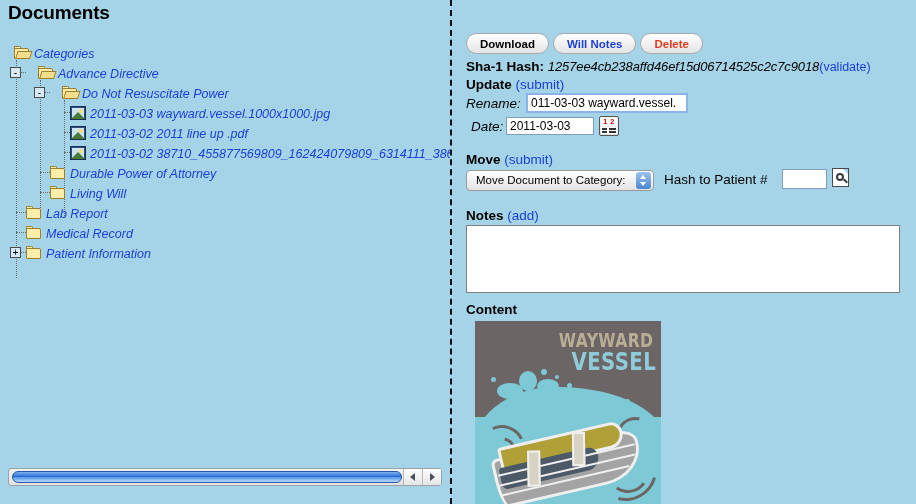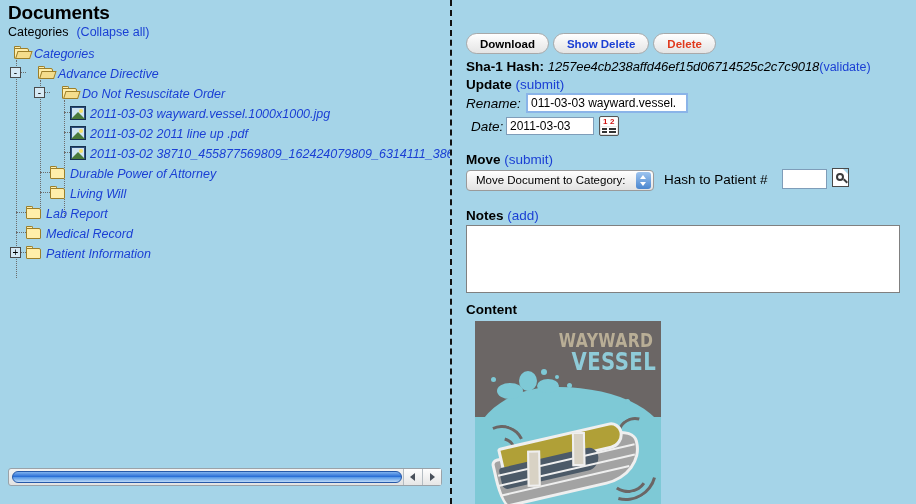--- a/index.html
+++ b/index.html
@@ -141,23 +141,20 @@
   #boat .s2{left:82px;top:6px;width:13px;height:34px;transform:rotate(12deg);}
   .plank{position:absolute;background:#efefef;}
 </style>
 </head>
 <body>
 
 <div id="left-panel">
 
   <div id="page-title">Documents</div>
 
-  <div id="crumb">
-    <span>Categories</span><span class="lnk">(Collapse all)</span>
-  </div>
 
   <div id="tree">
 
     <div class="vline" style="left:16px;top:18px;height:218px;"></div>
     <div class="vline" style="left:40px;top:38px;height:138px;"></div>
     <div class="vline" style="left:64px;top:58px;height:118px;"></div>
     <div class="hline" style="left:16px;top:30px;width:10px;"></div>
     <div class="hline" style="left:40px;top:50px;width:10px;"></div>
     <div class="hline" style="left:64px;top:70px;width:8px;"></div>
     <div class="hline" style="left:64px;top:90px;width:8px;"></div>
@@ -174,21 +171,21 @@
 
     <div class="node" style="left:14px;top:1px;">
       <span class="folder open"><i class="tab"></i><i class="body"></i><i class="flap"></i></span><span class="label">Categories</span>
     </div>
 
     <div class="node" style="left:38px;top:21px;">
       <span class="folder open"><i class="tab"></i><i class="body"></i><i class="flap"></i></span><span class="label">Advance Directive</span>
     </div>
 
     <div class="node" style="left:62px;top:41px;">
-      <span class="folder open"><i class="tab"></i><i class="body"></i><i class="flap"></i></span><span class="label">Do Not Resuscitate Order</span>
+      <span class="folder open"><i class="tab"></i><i class="body"></i><i class="flap"></i></span><span class="label">Do Not Resuscitate Power</span>
     </div>
 
     <div class="node" style="left:70px;top:61px;">
       <span class="imgicon"><i class="sky"></i><i class="hill"></i><i class="sun"></i></span><span class="label">2011-03-03 wayward.vessel.1000x1000.jpg</span>
     </div>
 
     <div class="node" style="left:70px;top:81px;">
       <span class="imgicon"><i class="sky"></i><i class="hill"></i><i class="sun"></i></span><span class="label">2011-03-02 2011 line up .pdf</span>
     </div>
 
@@ -226,21 +223,21 @@
         <span class="arrR"></span>
       </div>
   </div>
 </div>
 
 <div id="divider"></div>
 
 <div id="right-panel">
 
   <div id="btnrow">
-    <span class="pill">Download</span><span class="pill" style="color:#1a3fd4;">Show Delete</span><span class="pill" style="color:#e03a1e;">Delete</span>
+    <span class="pill">Download</span><span class="pill" style="color:#1a3fd4;">Will Notes</span><span class="pill" style="color:#e03a1e;">Delete</span>
   </div>
 
   <div class="sha">
     <b>Sha-1 Hash:</b>
     <span class="hash">1257ee4cb238affd46ef15d06714525c2c7c9018</span><span class="validate">(validate)</span>
   </div>
 
   <div class="secthead" id="updhead">
     <span>Update</span>
     <span class="sub">(submit)</span>

